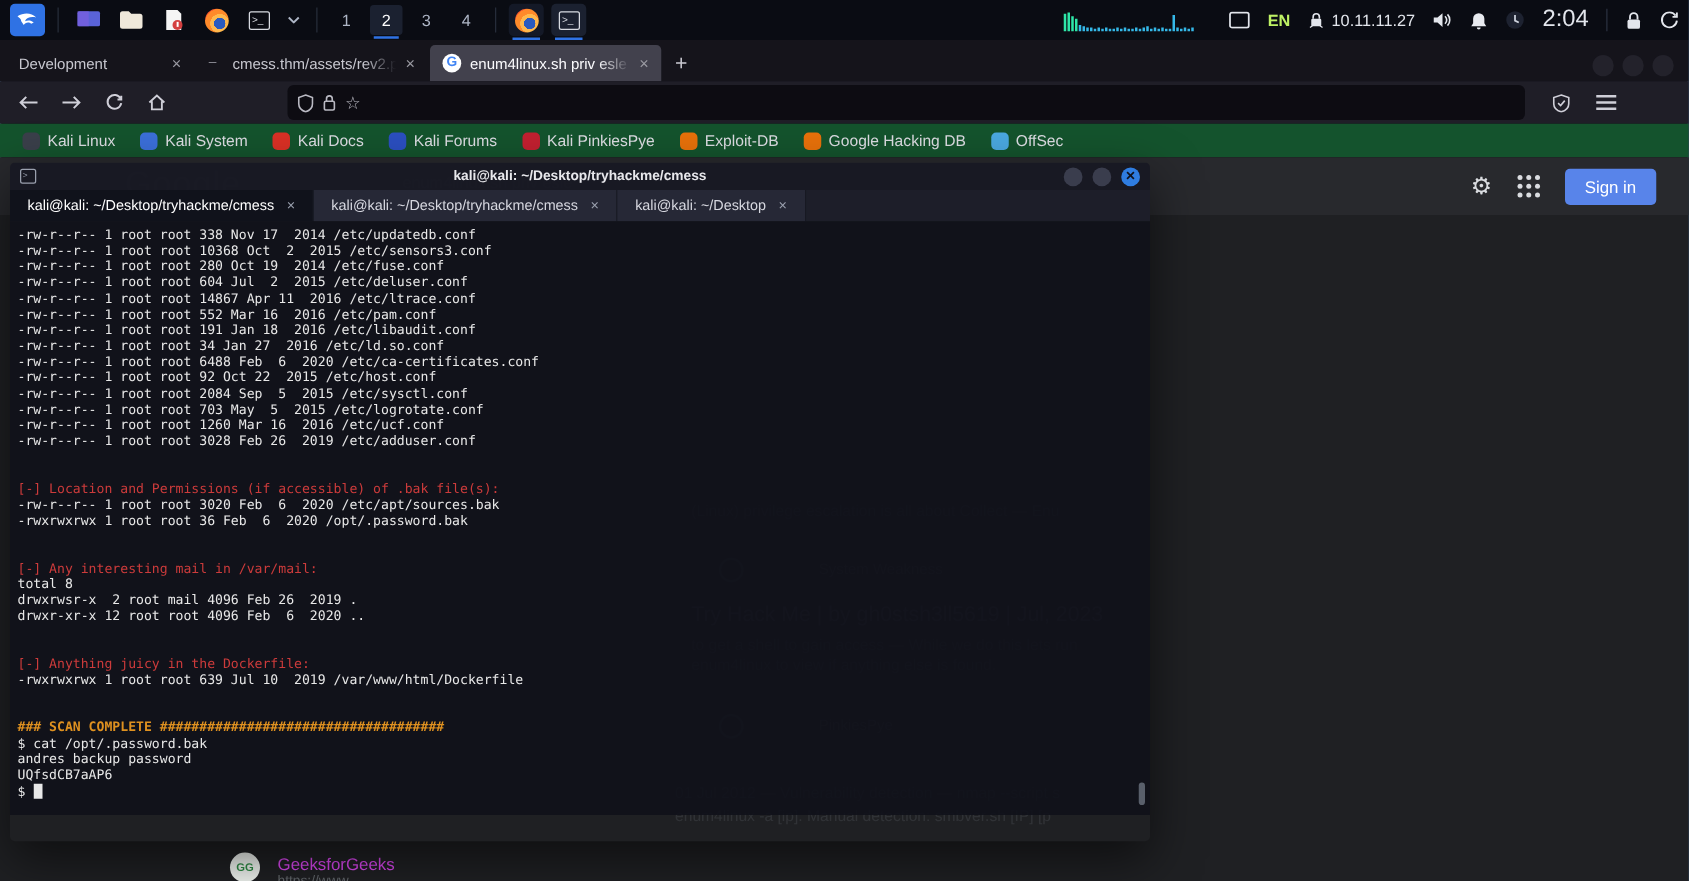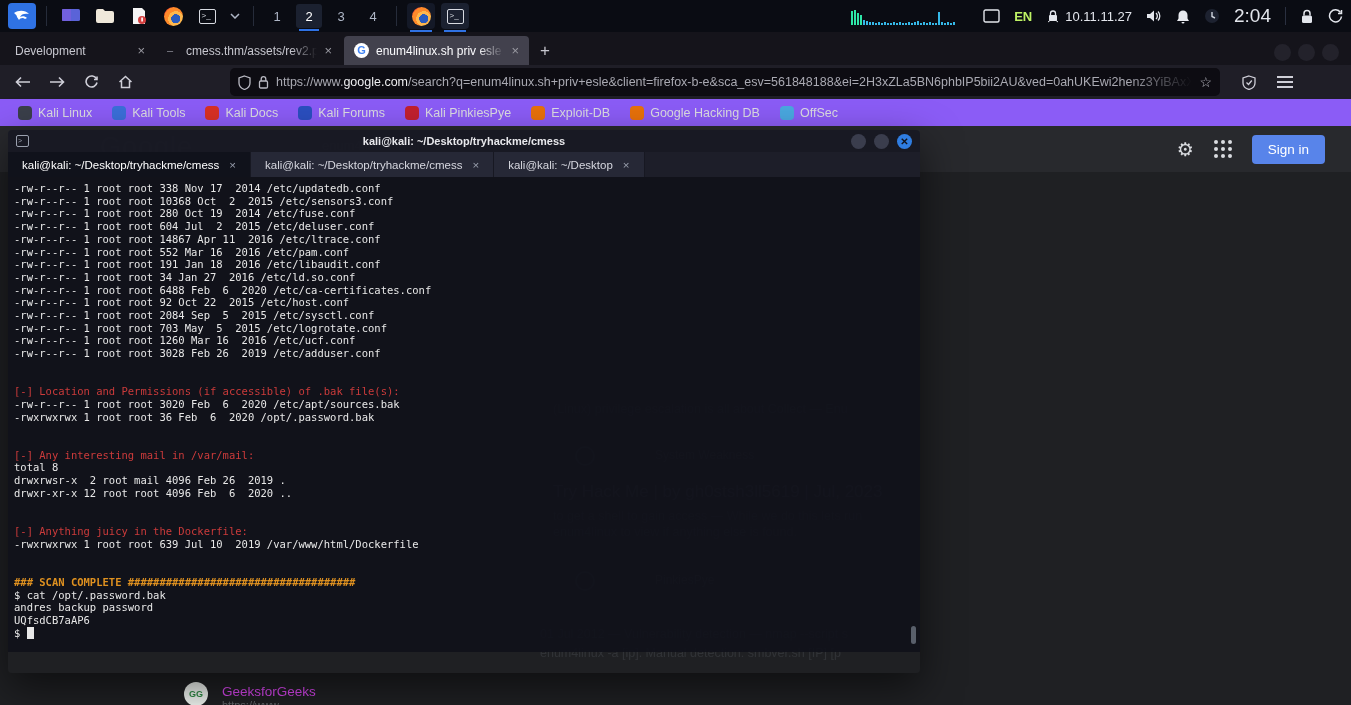--- a/index.html
+++ b/index.html
@@ -53,21 +53,21 @@
   .urlbar { margin-left:86px; flex:1; max-width:990px; height:28px; background:#0d0c12; border-radius:5px;
             display:flex; align-items:center; padding:0 8px; gap:7px; position:relative; }
   .url { flex:1; font-size:12.5px; color:#a9a9b2; white-space:nowrap; overflow:hidden;
          -webkit-mask-image:linear-gradient(90deg,#000 93%,transparent); }
   .url b { color:#ededf0; font-weight:normal; }
   .star { color:#b9b9c2; font-size:14px; }
   .nav-right { display:flex; align-items:center; margin-left:10px; gap:6px; }
   .burger { width:16px; height:12px; border-top:2px solid #cfcfd8; border-bottom:2px solid #cfcfd8; position:relative; }
   .burger::after { content:""; position:absolute; left:0; right:0; top:3px; height:2px; background:#cfcfd8; }
 
-  .ff-bookmarks { position:absolute; left:0; top:99px; width:100%; height:27px; background:#8b5cf6;
+  .ff-bookmarks { position:absolute; left:0; top:99px; width:100%; height:27px; background:#14532d;
                   display:flex; align-items:center; padding:0 10px; gap:4px; }
   .bm { display:flex; align-items:center; gap:6px; color:#dcdce2; font-size:12.5px; padding:3px 8px; border-radius:3px; }
   .bm-ic { width:14px; height:14px; border-radius:4px; flex:none; }
 
   
   .page { position:absolute; left:0; top:126px; width:100%; height:579px; background:#1f2023; }
   .page-header { position:absolute; left:0; top:0; width:100%; height:46px; background:#28292d;
                  display:flex; align-items:center; justify-content:flex-end; padding-right:26px; gap:20px; }
   .gear { color:#dadce0; font-size:19px; }
   .appgrid { display:grid; grid-template-columns:repeat(3,4px); grid-gap:3px; }
@@ -298,21 +298,20 @@
       </svg>
     </div>
     <div class="urlbar">
       <svg width="13" height="15" viewBox="0 0 13 15">
         <path d="M6.5 1 L12 3 V8 C12 11.5 9.5 13.5 6.5 14.5 C3.5 13.5 1 11.5 1 8 V3 Z" fill="none" stroke="#b9b9c2" stroke-width="1.3"></path>
       </svg>
       <svg width="11" height="14" viewBox="0 0 11 14">
         <rect x="1.5" y="6" width="8" height="7" rx="1.2" fill="none" stroke="#b9b9c2" stroke-width="1.3"></rect>
         <path d="M3.2 6 V4 a2.3 2.3 0 0 1 4.6 0 v2" fill="none" stroke="#b9b9c2" stroke-width="1.3"></path>
       </svg>
-      <div class="url"><span>https://www.</span><b>google.com</b><span>/search?q=enum4linux.sh+priv+esle&amp;client=firefox-b-e&amp;sca_esv=561848188&amp;ei=2H3xZLa5BN6phbIP5bii2AU&amp;ved=0ahUKEwi2henz3YiBAxX</span></div>
       <span class="star">☆</span>
     </div>
     <div class="nav-right">
       <div class="nav-ic">
         <svg width="14" height="15" viewBox="0 0 14 15">
           <path d="M7 1 L13 3 V8 C13 11.5 10.2 13.6 7 14.5 C3.8 13.6 1 11.5 1 8 V3 Z" fill="none" stroke="#cfcfd8" stroke-width="1.3"></path>
           <path d="M4.5 7.5 L6.5 9.5 L9.8 5.5" fill="none" stroke="#cfcfd8" stroke-width="1.3"></path>
         </svg>
       </div>
       <div class="nav-ic">
@@ -321,21 +320,21 @@
     </div>
   </div>
 
   <div class="ff-bookmarks" id="bookmarks">
       <div class="bm">
         <span class="bm-ic" style="background: rgb(58, 63, 74);"></span>
         <span>Kali Linux</span>
       </div>
       <div class="bm">
         <span class="bm-ic" style="background: rgb(59, 111, 217);"></span>
-        <span>Kali Tools</span>
+        <span>Kali System</span>
       </div>
       <div class="bm">
         <span class="bm-ic" style="background: rgb(217, 48, 37);"></span>
         <span>Kali Docs</span>
       </div>
       <div class="bm">
         <span class="bm-ic" style="background: rgb(43, 79, 192);"></span>
         <span>Kali Forums</span>
       </div>
       <div class="bm">

